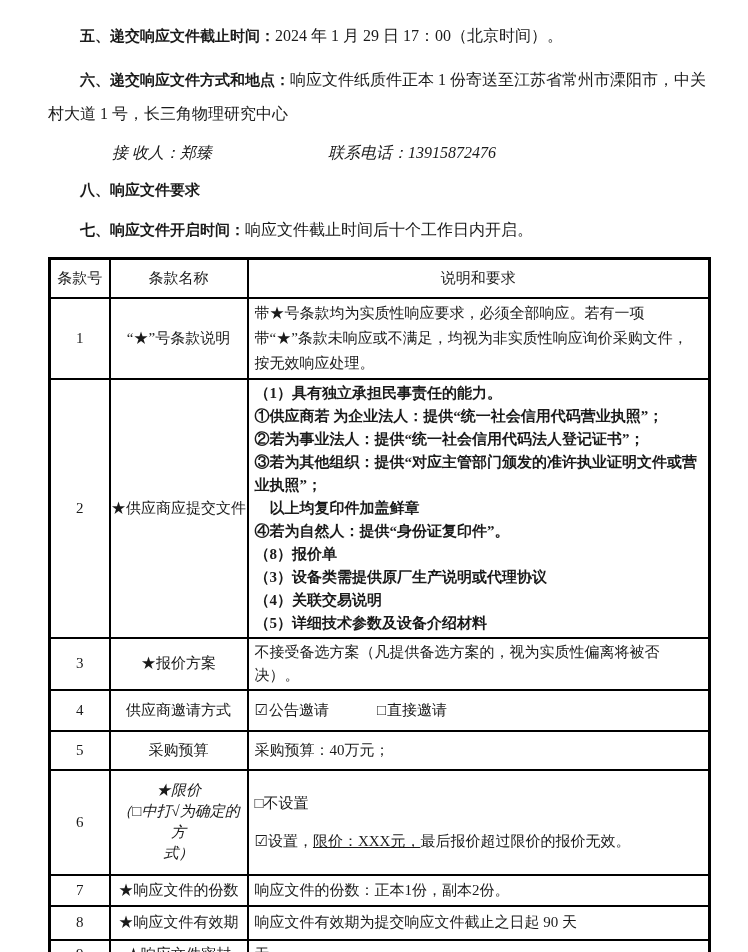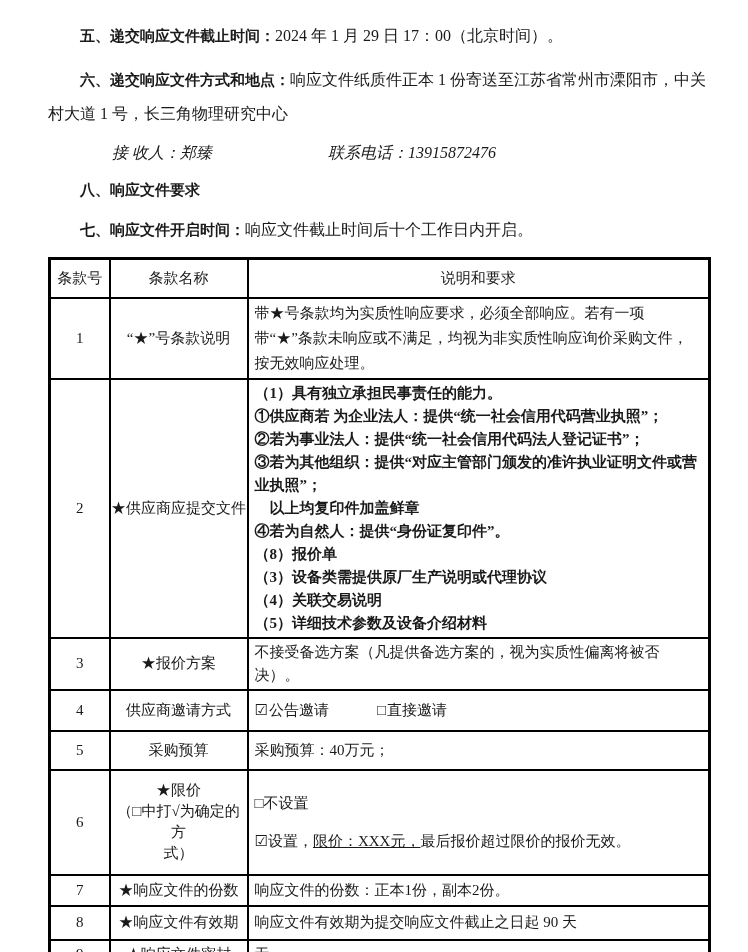--- a/index.html
+++ b/index.html
@@ -54,21 +54,21 @@
   tr.r1 td { height: 51px; }
   tr.r2 td { height: 227px; }
   tr.r3 td { height: 40px; }
   tr.r4 td { height: 41px; }
   tr.r5 td { height: 39px; }
   tr.r6 td { height: 105px; }
   tr.r7 td { height: 31px; }
   tr.r8 td { height: 34px; }
   tr.r9 td { height: 28px; }
   .lines { line-height: 20.6px; font-weight: bold; }
-  .namewrap { line-height: 21px; }
+  .namewrap { line-height: 21px; font-style: italic; }
   .opt { white-space: nowrap; }
   .opt + .opt { margin-left: 48px; }
   .opt .cb { margin-right: 1px; }
   .u { text-decoration: underline; }
   .optline + .optline { margin-top: 15px; }
 </style>
 </head>
 <body>
 
 <div class="page">

